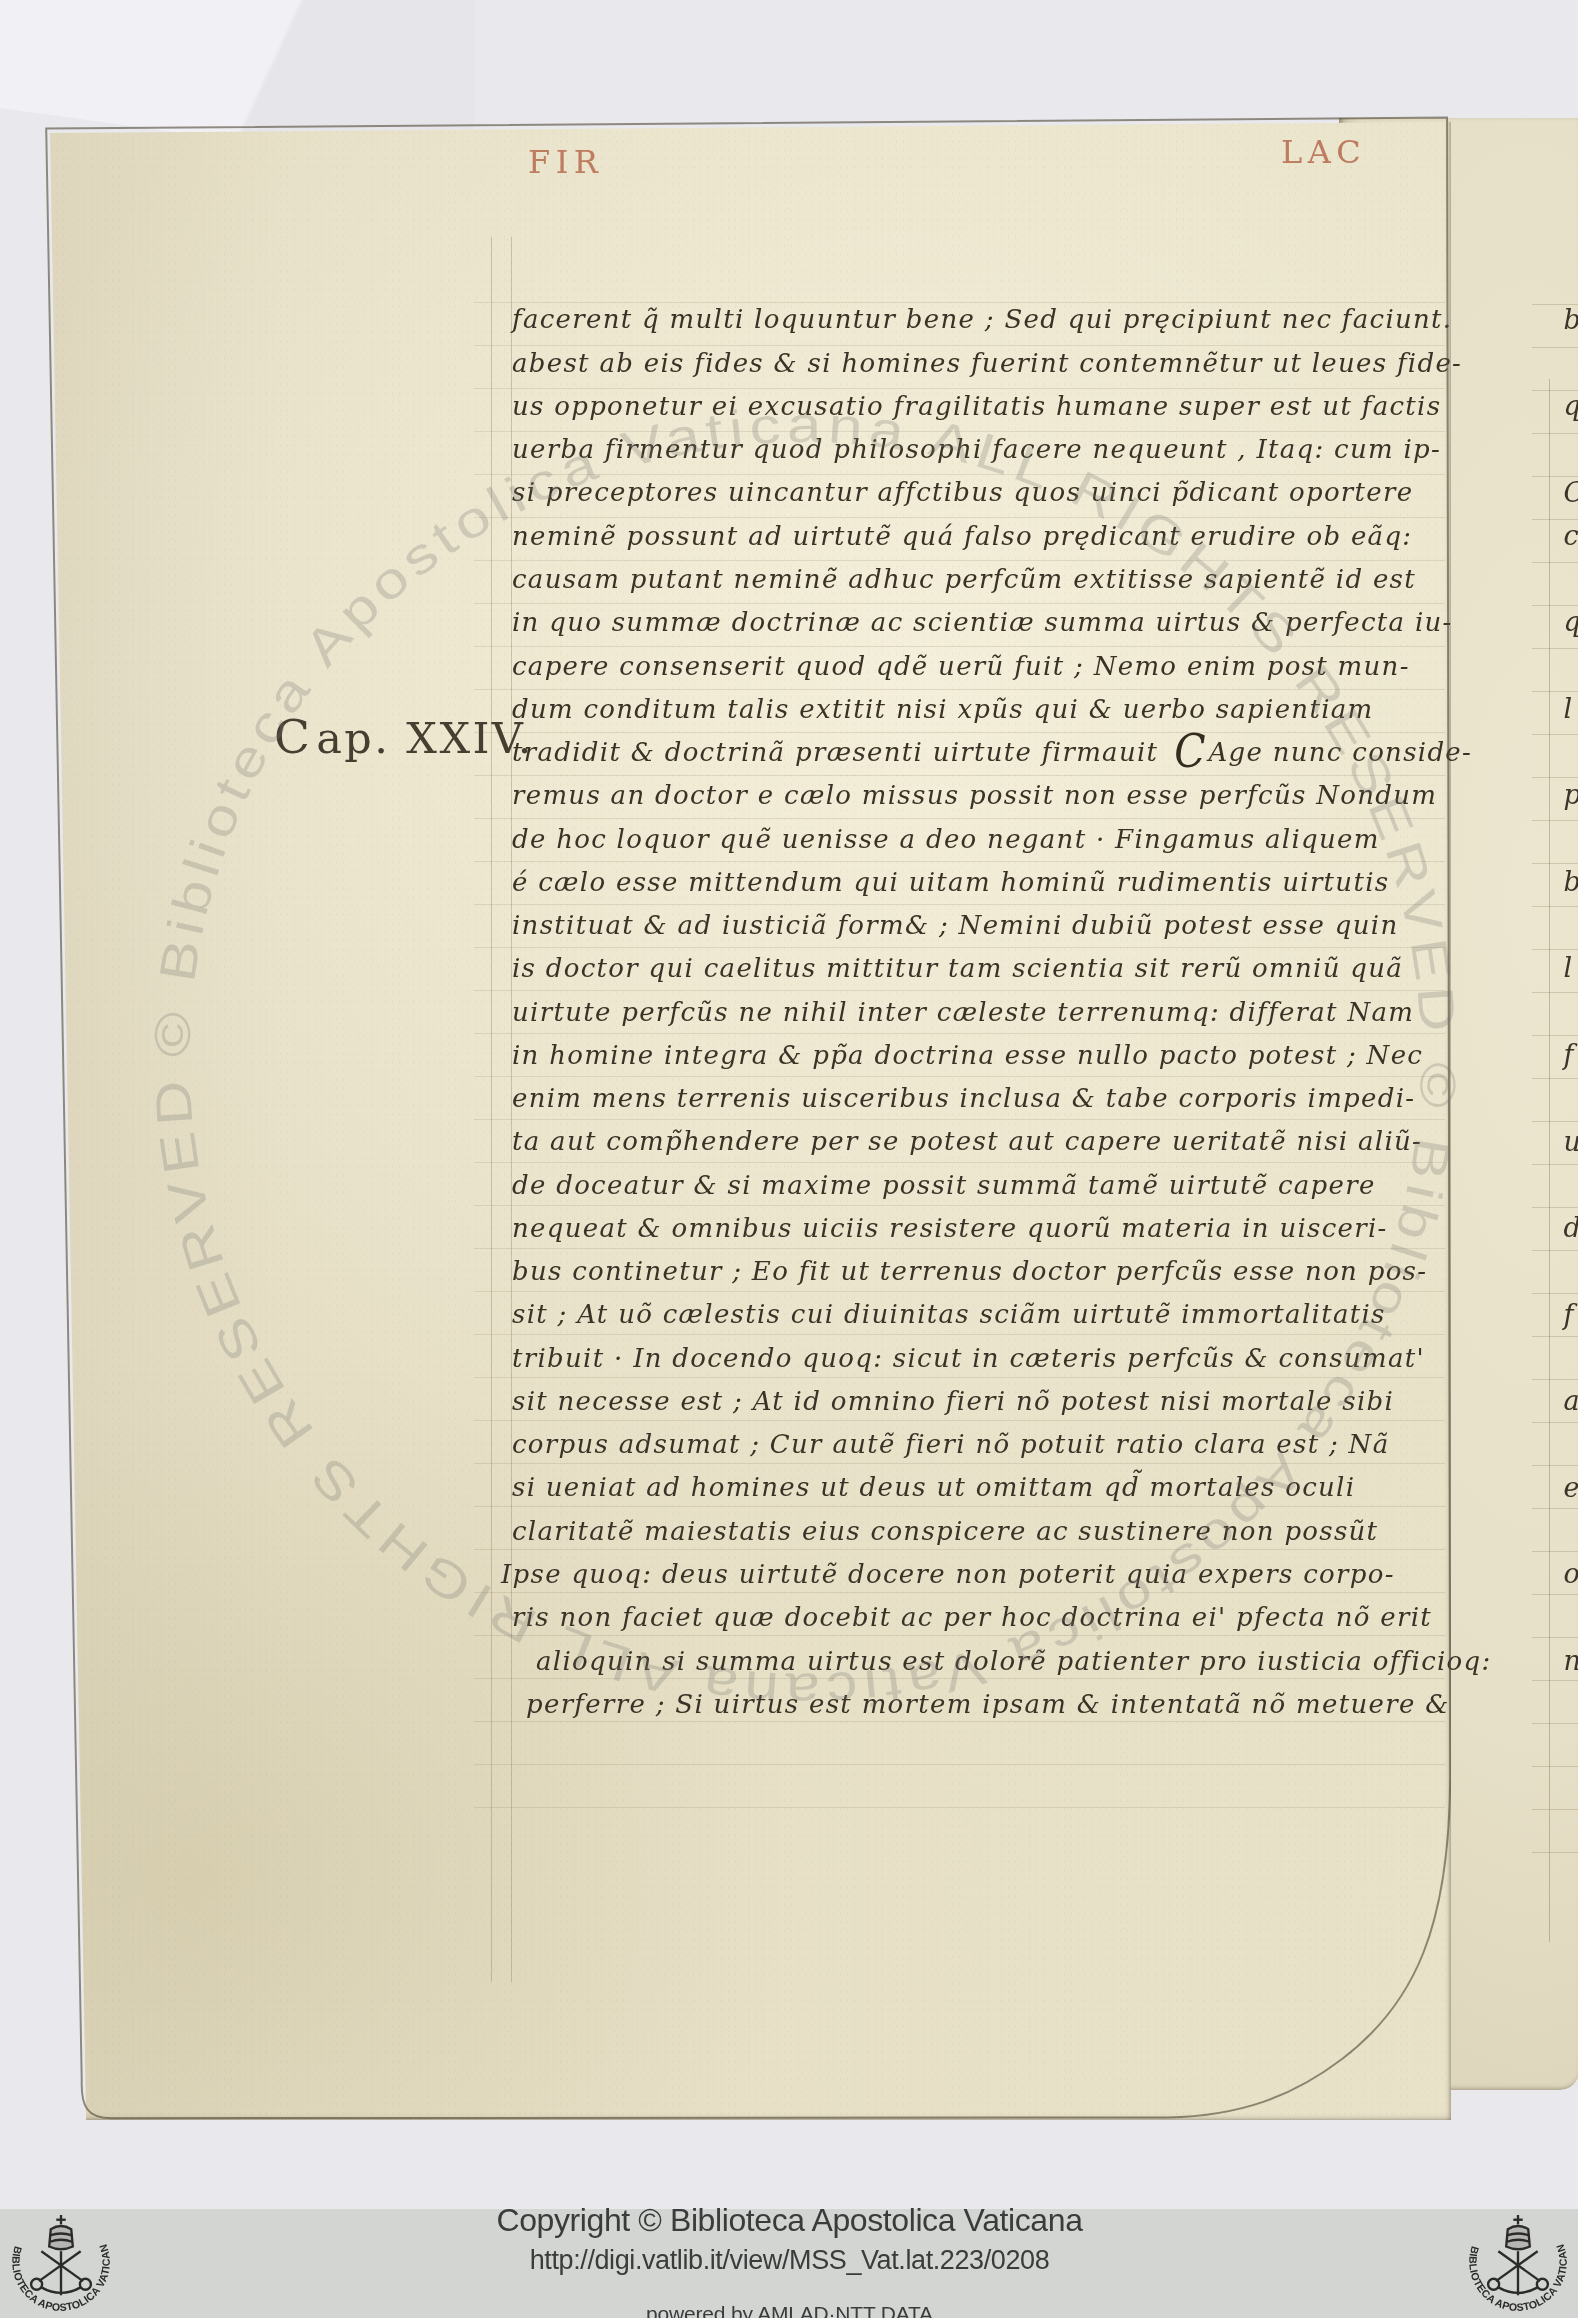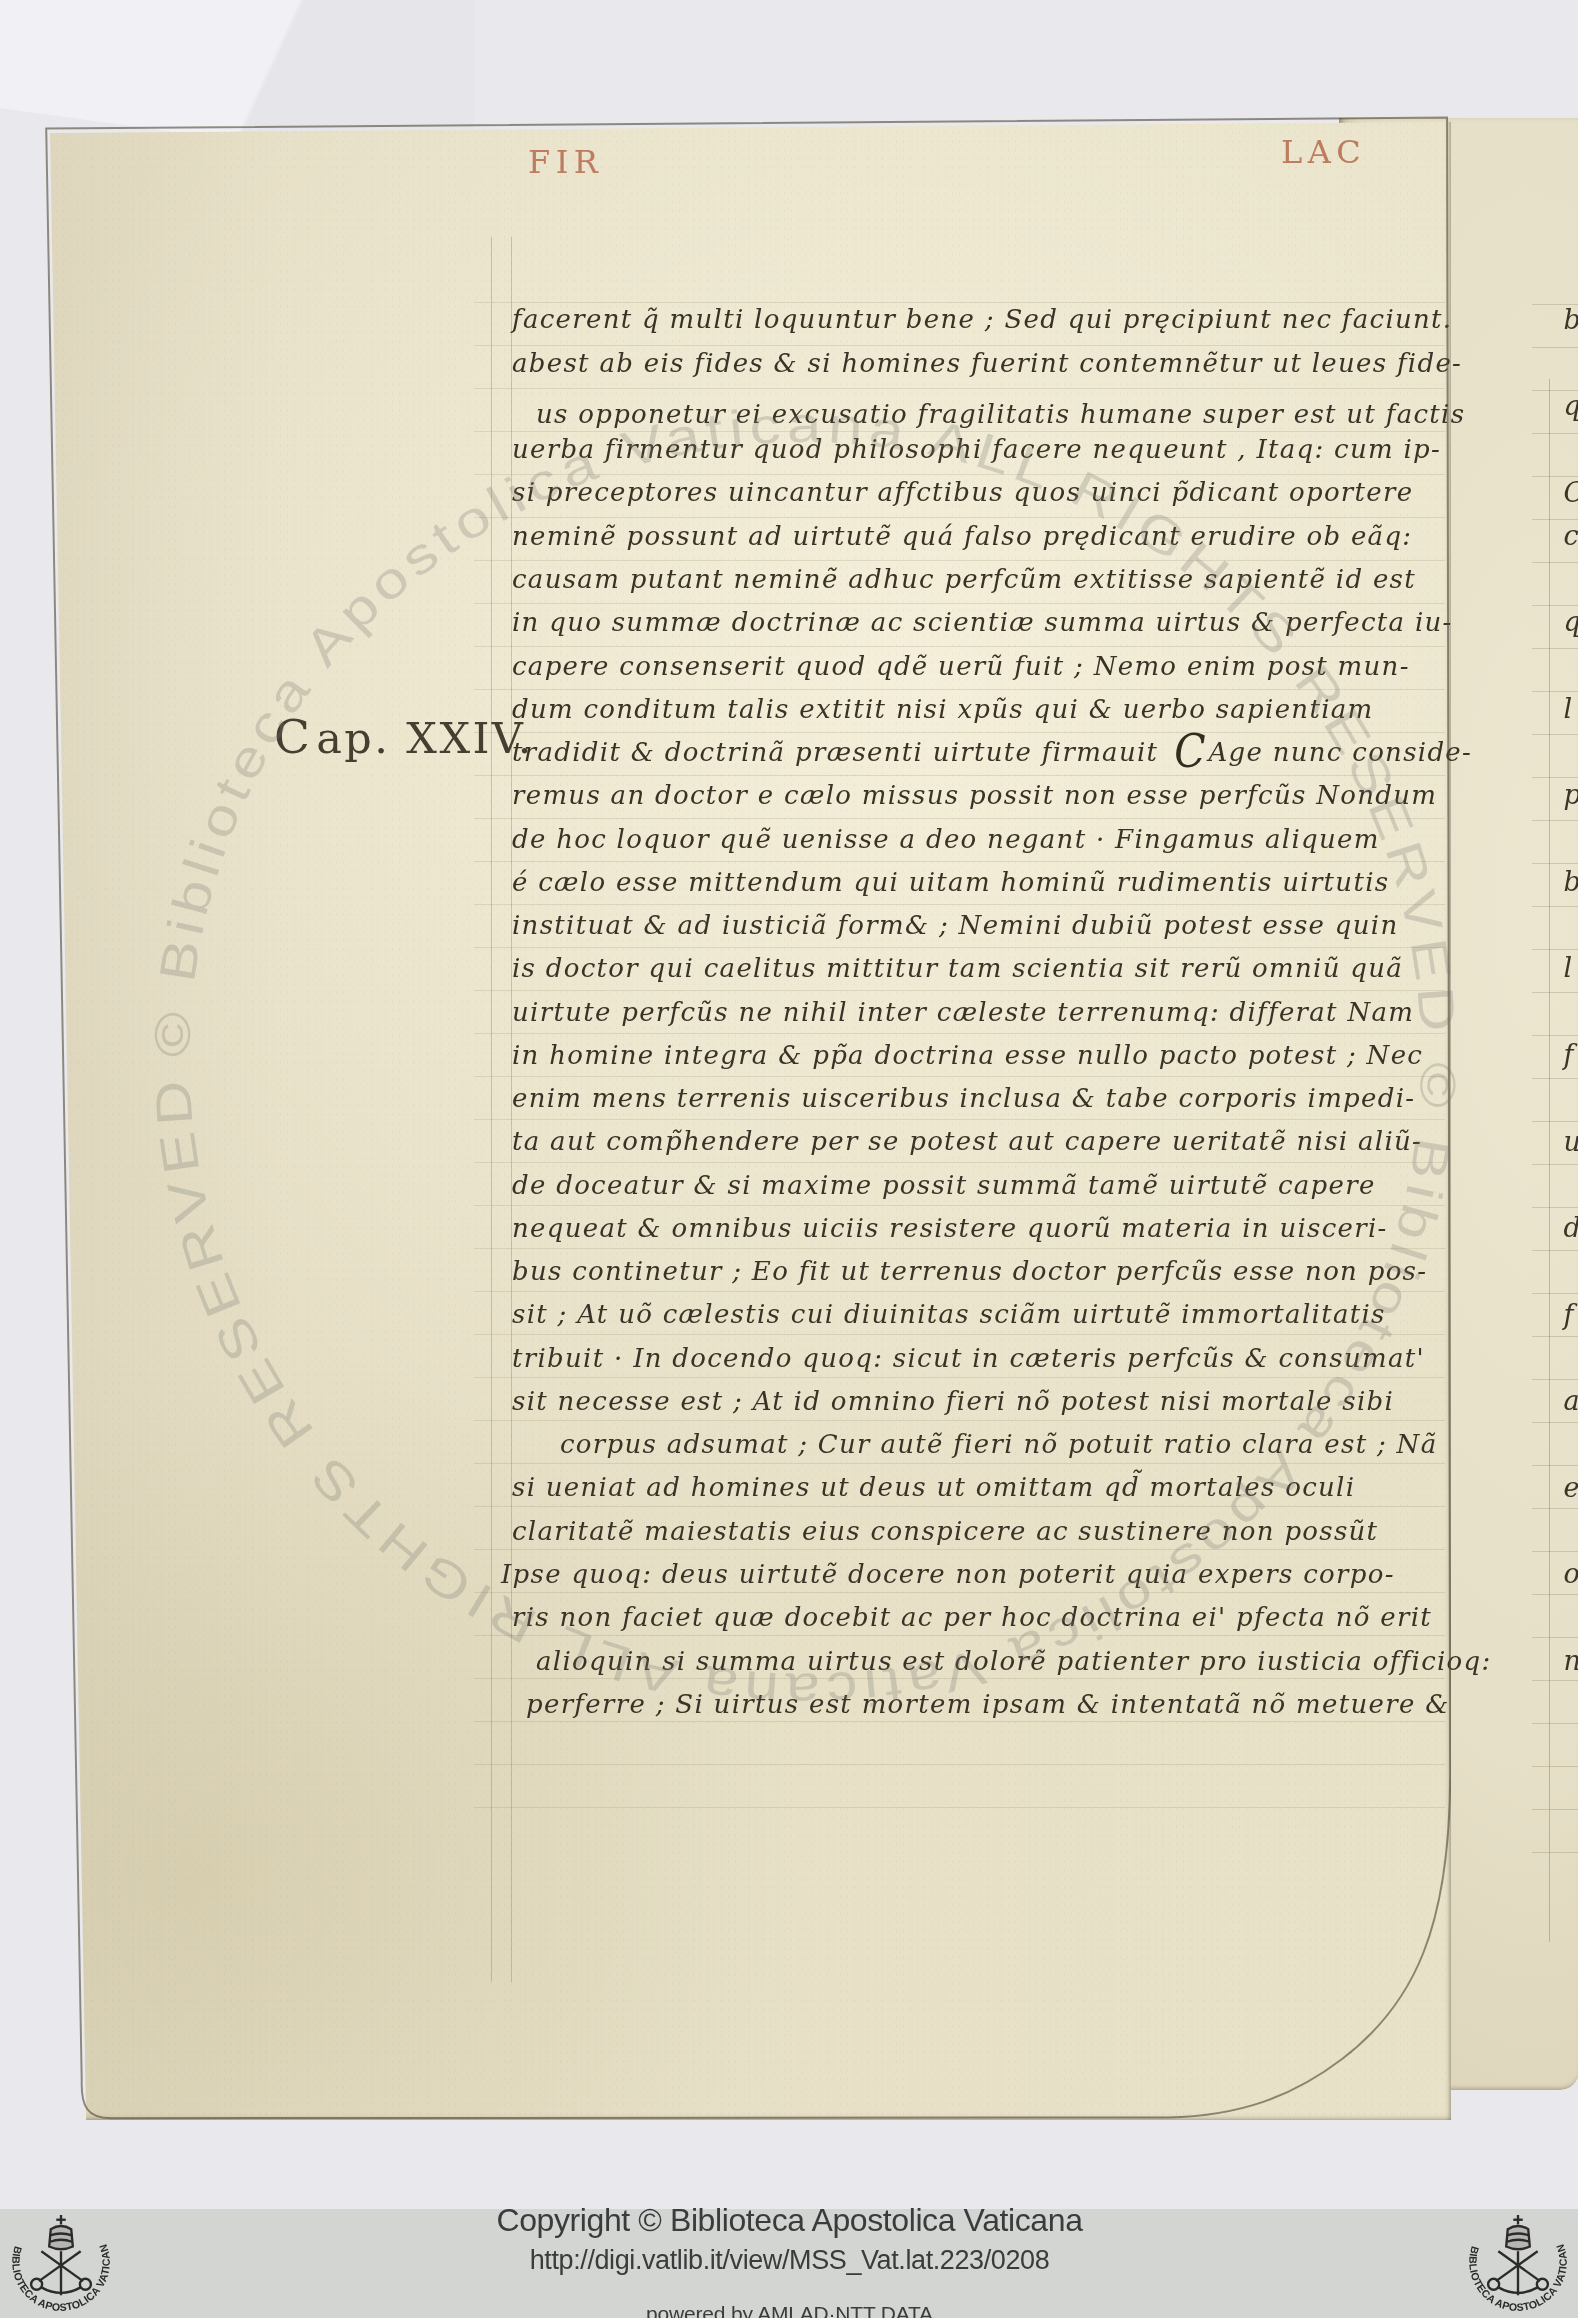--- a/index.html
+++ b/index.html
@@ -141,21 +141,21 @@
     <div class="rules-h"></div>
 
     <div class="folio-head left">FIR</div>
     <div class="folio-head right">LAC</div>
 
     <div class="chapter-label">Cap. XXIV.</div>
 
     <div class="text-block">
         <div class="ms-line" style="top: 193px; left: 480px;">facerent q̃ multi loquuntur bene ; Sed qui pręcipiunt nec faciunt.</div>
         <div class="ms-line" style="top: 237px; left: 480px;">abest ab eis fides &amp; si homines fuerint contemnẽtur ut leues fide-</div>
-        <div class="ms-line" style="top: 288px; left: 480px; margin-left: 24px;">us opponetur ei excusatio fragilitatis humane super est ut factis</div>
+        <div class="ms-line" style="top: 280px; left: 480px;">us opponetur ei excusatio fragilitatis humane super est ut factis</div>
         <div class="ms-line" style="top: 323px; left: 480px;">uerba firmentur quod philosophi facere nequeunt , Itaq: cum ip-</div>
         <div class="ms-line" style="top: 366px; left: 480px;">si preceptores uincantur affctibus quos uinci p̃dicant oportere</div>
         <div class="ms-line" style="top: 410px; left: 480px;">neminẽ possunt ad uirtutẽ quá falso prędicant erudire ob eãq:</div>
         <div class="ms-line" style="top: 453px; left: 480px;">causam putant neminẽ adhuc perfcũm extitisse sapientẽ id est</div>
         <div class="ms-line" style="top: 496px; left: 480px;">in quo summæ doctrinæ ac scientiæ summa uirtus &amp; perfecta iu-</div>
         <div class="ms-line" style="top: 540px; left: 480px;">capere consenserit quod qdẽ uerũ fuit ; Nemo enim post mun-</div>
         <div class="ms-line" style="top: 583px; left: 480px;">dum conditum talis extitit nisi xpũs qui &amp; uerbo sapientiam</div>
         <div class="ms-line" style="top: 626px; left: 480px;">tradidit &amp; doctrinã præsenti uirtute firmauit <span class="capitulum">C</span>Age nunc conside-</div>
         <div class="ms-line" style="top: 669px; left: 480px;">remus an doctor e cælo missus possit non esse perfcũs Nondum</div>
         <div class="ms-line" style="top: 713px; left: 480px;">de hoc loquor quẽ uenisse a deo negant · Fingamus aliquem</div>
@@ -165,21 +165,21 @@
         <div class="ms-line" style="top: 886px; left: 480px;">uirtute perfcũs ne nihil inter cæleste terrenumq: differat Nam</div>
         <div class="ms-line" style="top: 929px; left: 480px;">in homine integra &amp; pp̃a doctrina esse nullo pacto potest ; Nec</div>
         <div class="ms-line" style="top: 972px; left: 480px;">enim mens terrenis uisceribus inclusa &amp; tabe corporis impedi-</div>
         <div class="ms-line" style="top: 1015px; left: 480px;">ta aut comp̃hendere per se potest aut capere ueritatẽ nisi aliũ-</div>
         <div class="ms-line" style="top: 1059px; left: 480px;">de doceatur &amp; si maxime possit summã tamẽ uirtutẽ capere</div>
         <div class="ms-line" style="top: 1102px; left: 480px;">nequeat &amp; omnibus uiciis resistere quorũ materia in uisceri-</div>
         <div class="ms-line" style="top: 1145px; left: 480px;">bus continetur ; Eo fit ut terrenus doctor perfcũs esse non pos-</div>
         <div class="ms-line" style="top: 1188px; left: 480px;">sit ; At uõ cælestis cui diuinitas sciãm uirtutẽ immortalitatis</div>
         <div class="ms-line" style="top: 1232px; left: 480px;">tribuit · In docendo quoq: sicut in cæteris perfcũs &amp; consumat'</div>
         <div class="ms-line" style="top: 1275px; left: 480px;">sit necesse est ; At id omnino fieri nõ potest nisi mortale sibi</div>
-        <div class="ms-line" style="top: 1318px; left: 480px; margin-left: 48px;">corpus adsumat ; Cur autẽ fieri nõ potuit ratio clara est ; Nã</div>
+        <div class="ms-line" style="top: 1318px; left: 480px;">corpus adsumat ; Cur autẽ fieri nõ potuit ratio clara est ; Nã</div>
         <div class="ms-line" style="top: 1361px; left: 480px;">si ueniat ad homines ut deus ut omittam qd̃ mortales oculi</div>
         <div class="ms-line" style="top: 1405px; left: 480px; text-align: center;">claritatẽ maiestatis eius conspicere ac sustinere non possũt</div>
         <div class="ms-line" style="top: 1448px; left: 469px;">Ipse quoq: deus uirtutẽ docere non poterit quia expers corpo-</div>
         <div class="ms-line" style="top: 1491px; left: 480px;">ris non faciet quæ docebit ac per hoc doctrina ei' pfecta nõ erit</div>
         <div class="ms-line" style="top: 1535px; left: 504px;">alioquin si summa uirtus est dolorẽ patienter pro iusticia officioq:</div>
         <div class="ms-line" style="top: 1578px; left: 494px;">perferre ; Si uirtus est mortem ipsam &amp; intentatã nõ metuere &amp;</div>
       </div>
   </div>
 
   <svg class="page-outline" viewBox="0 0 1798 2545" width="1419" height="2009">

